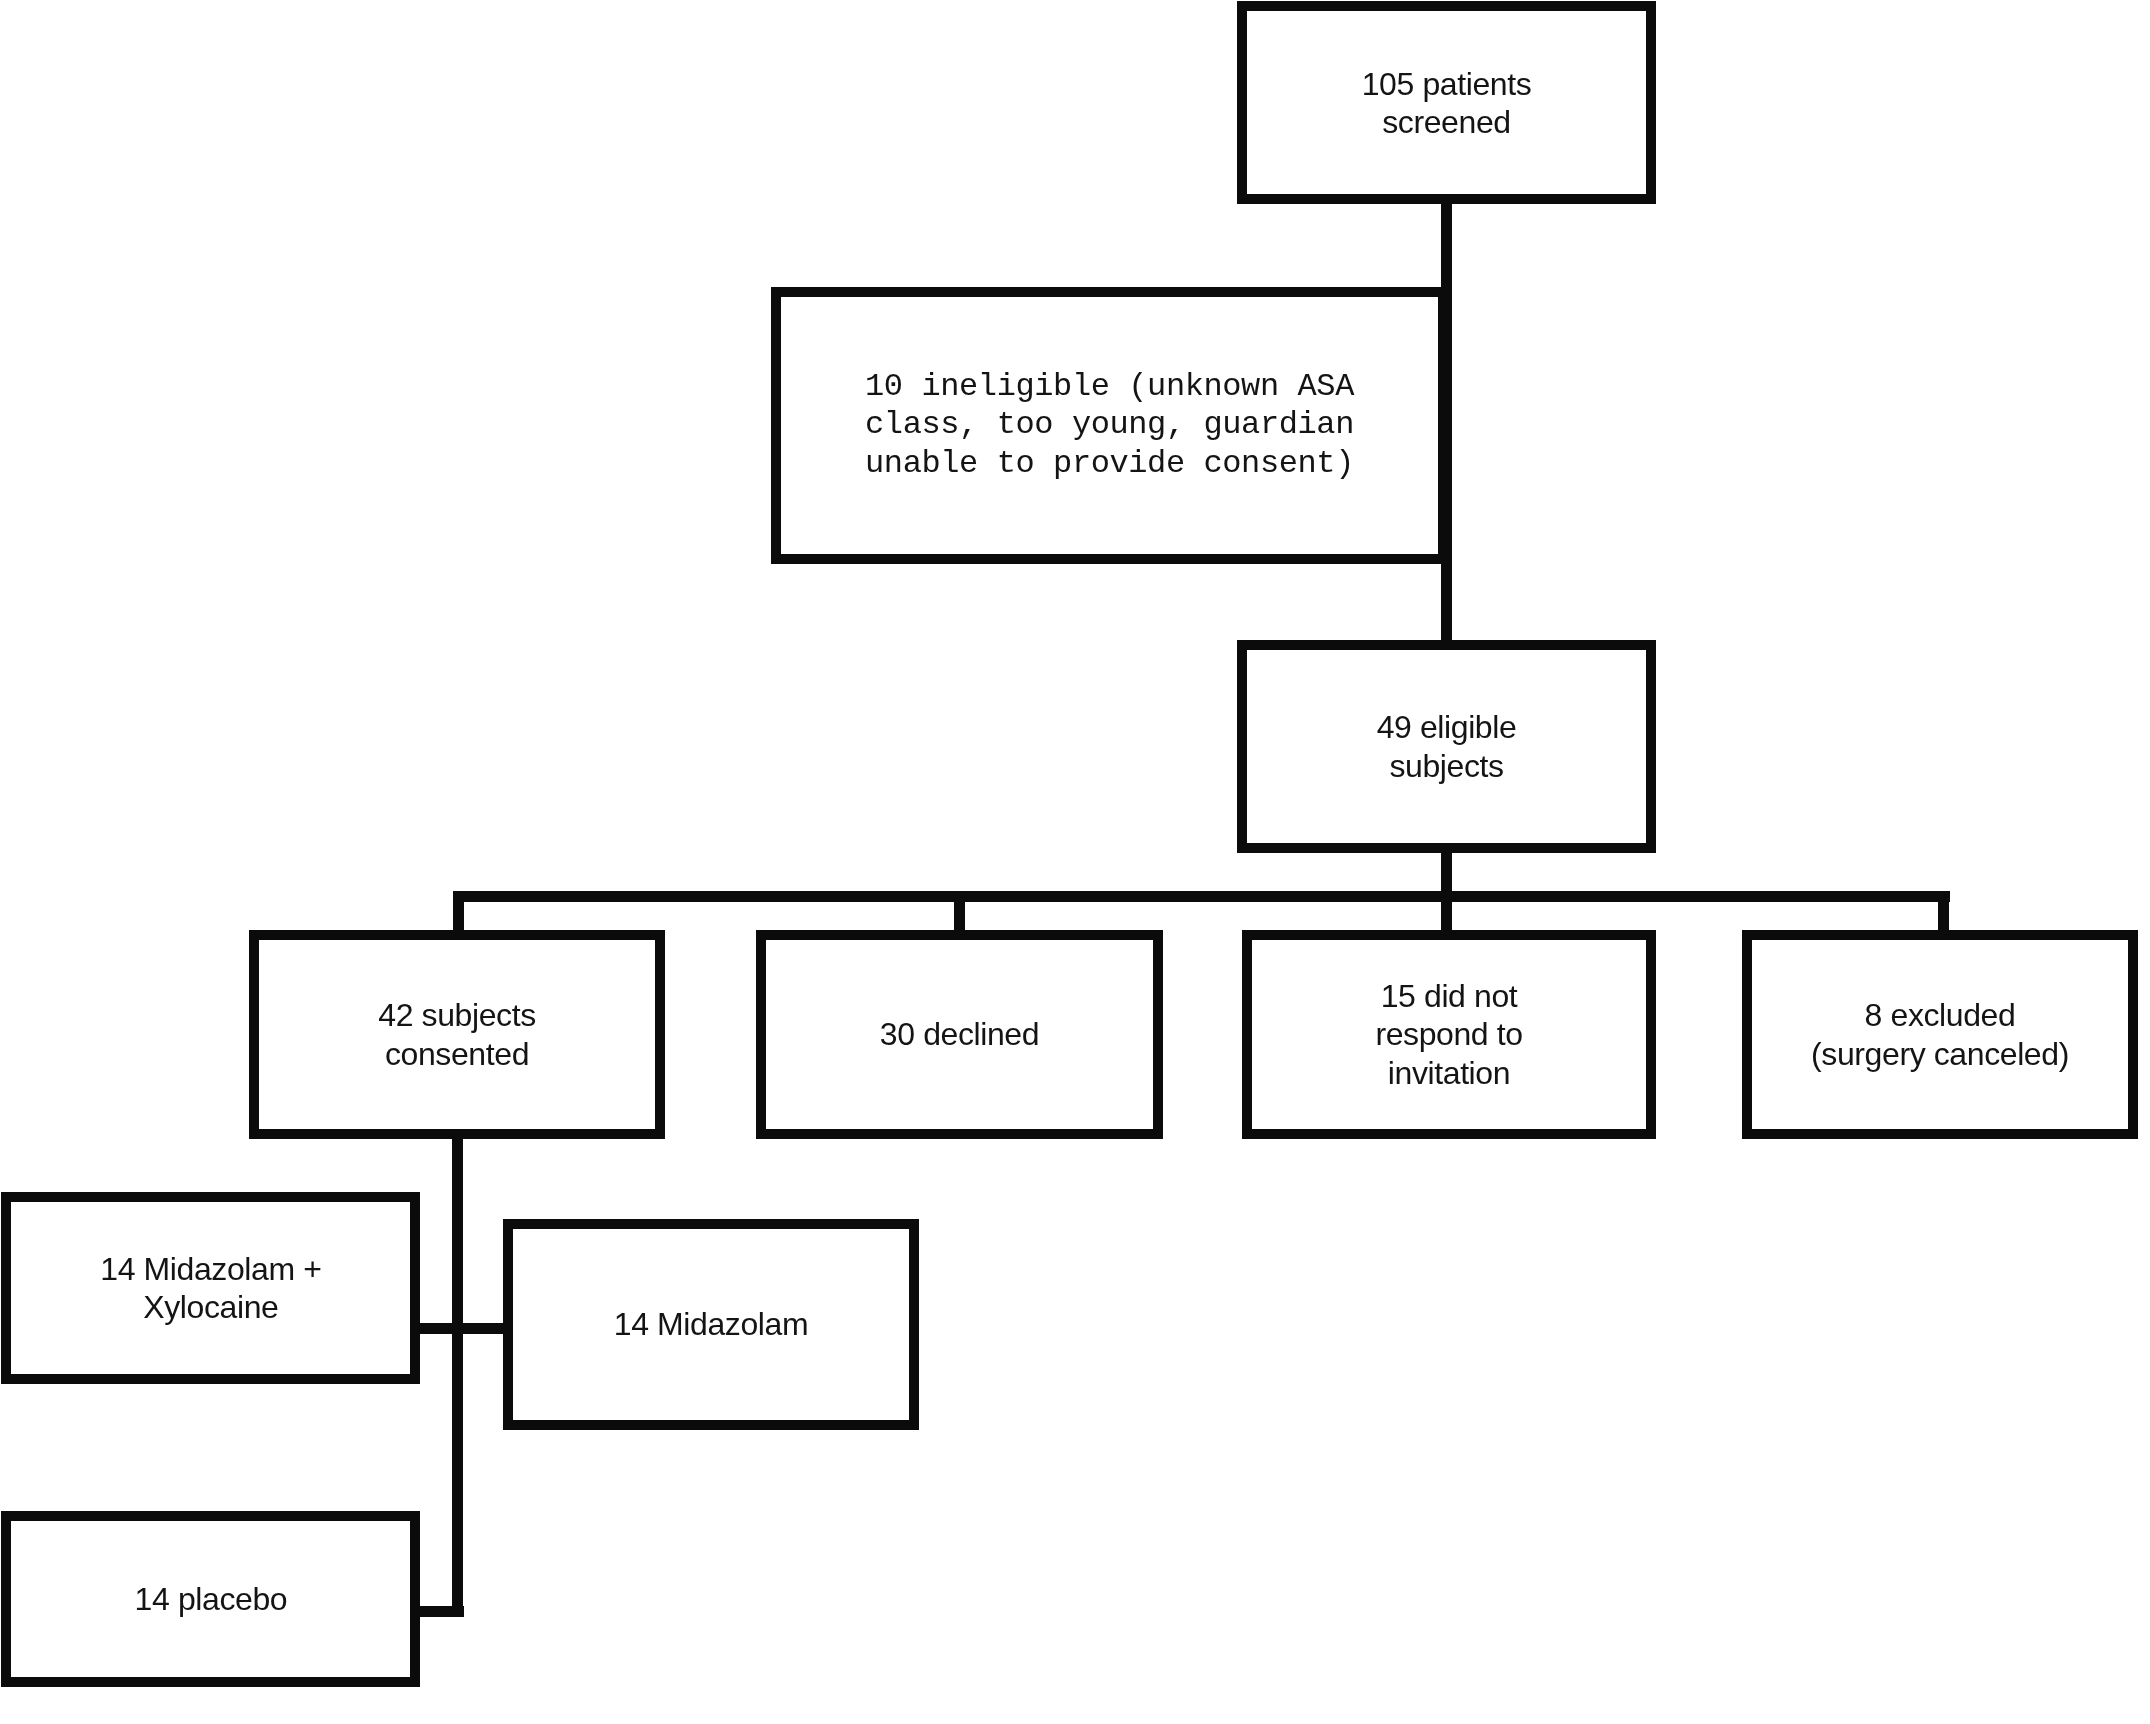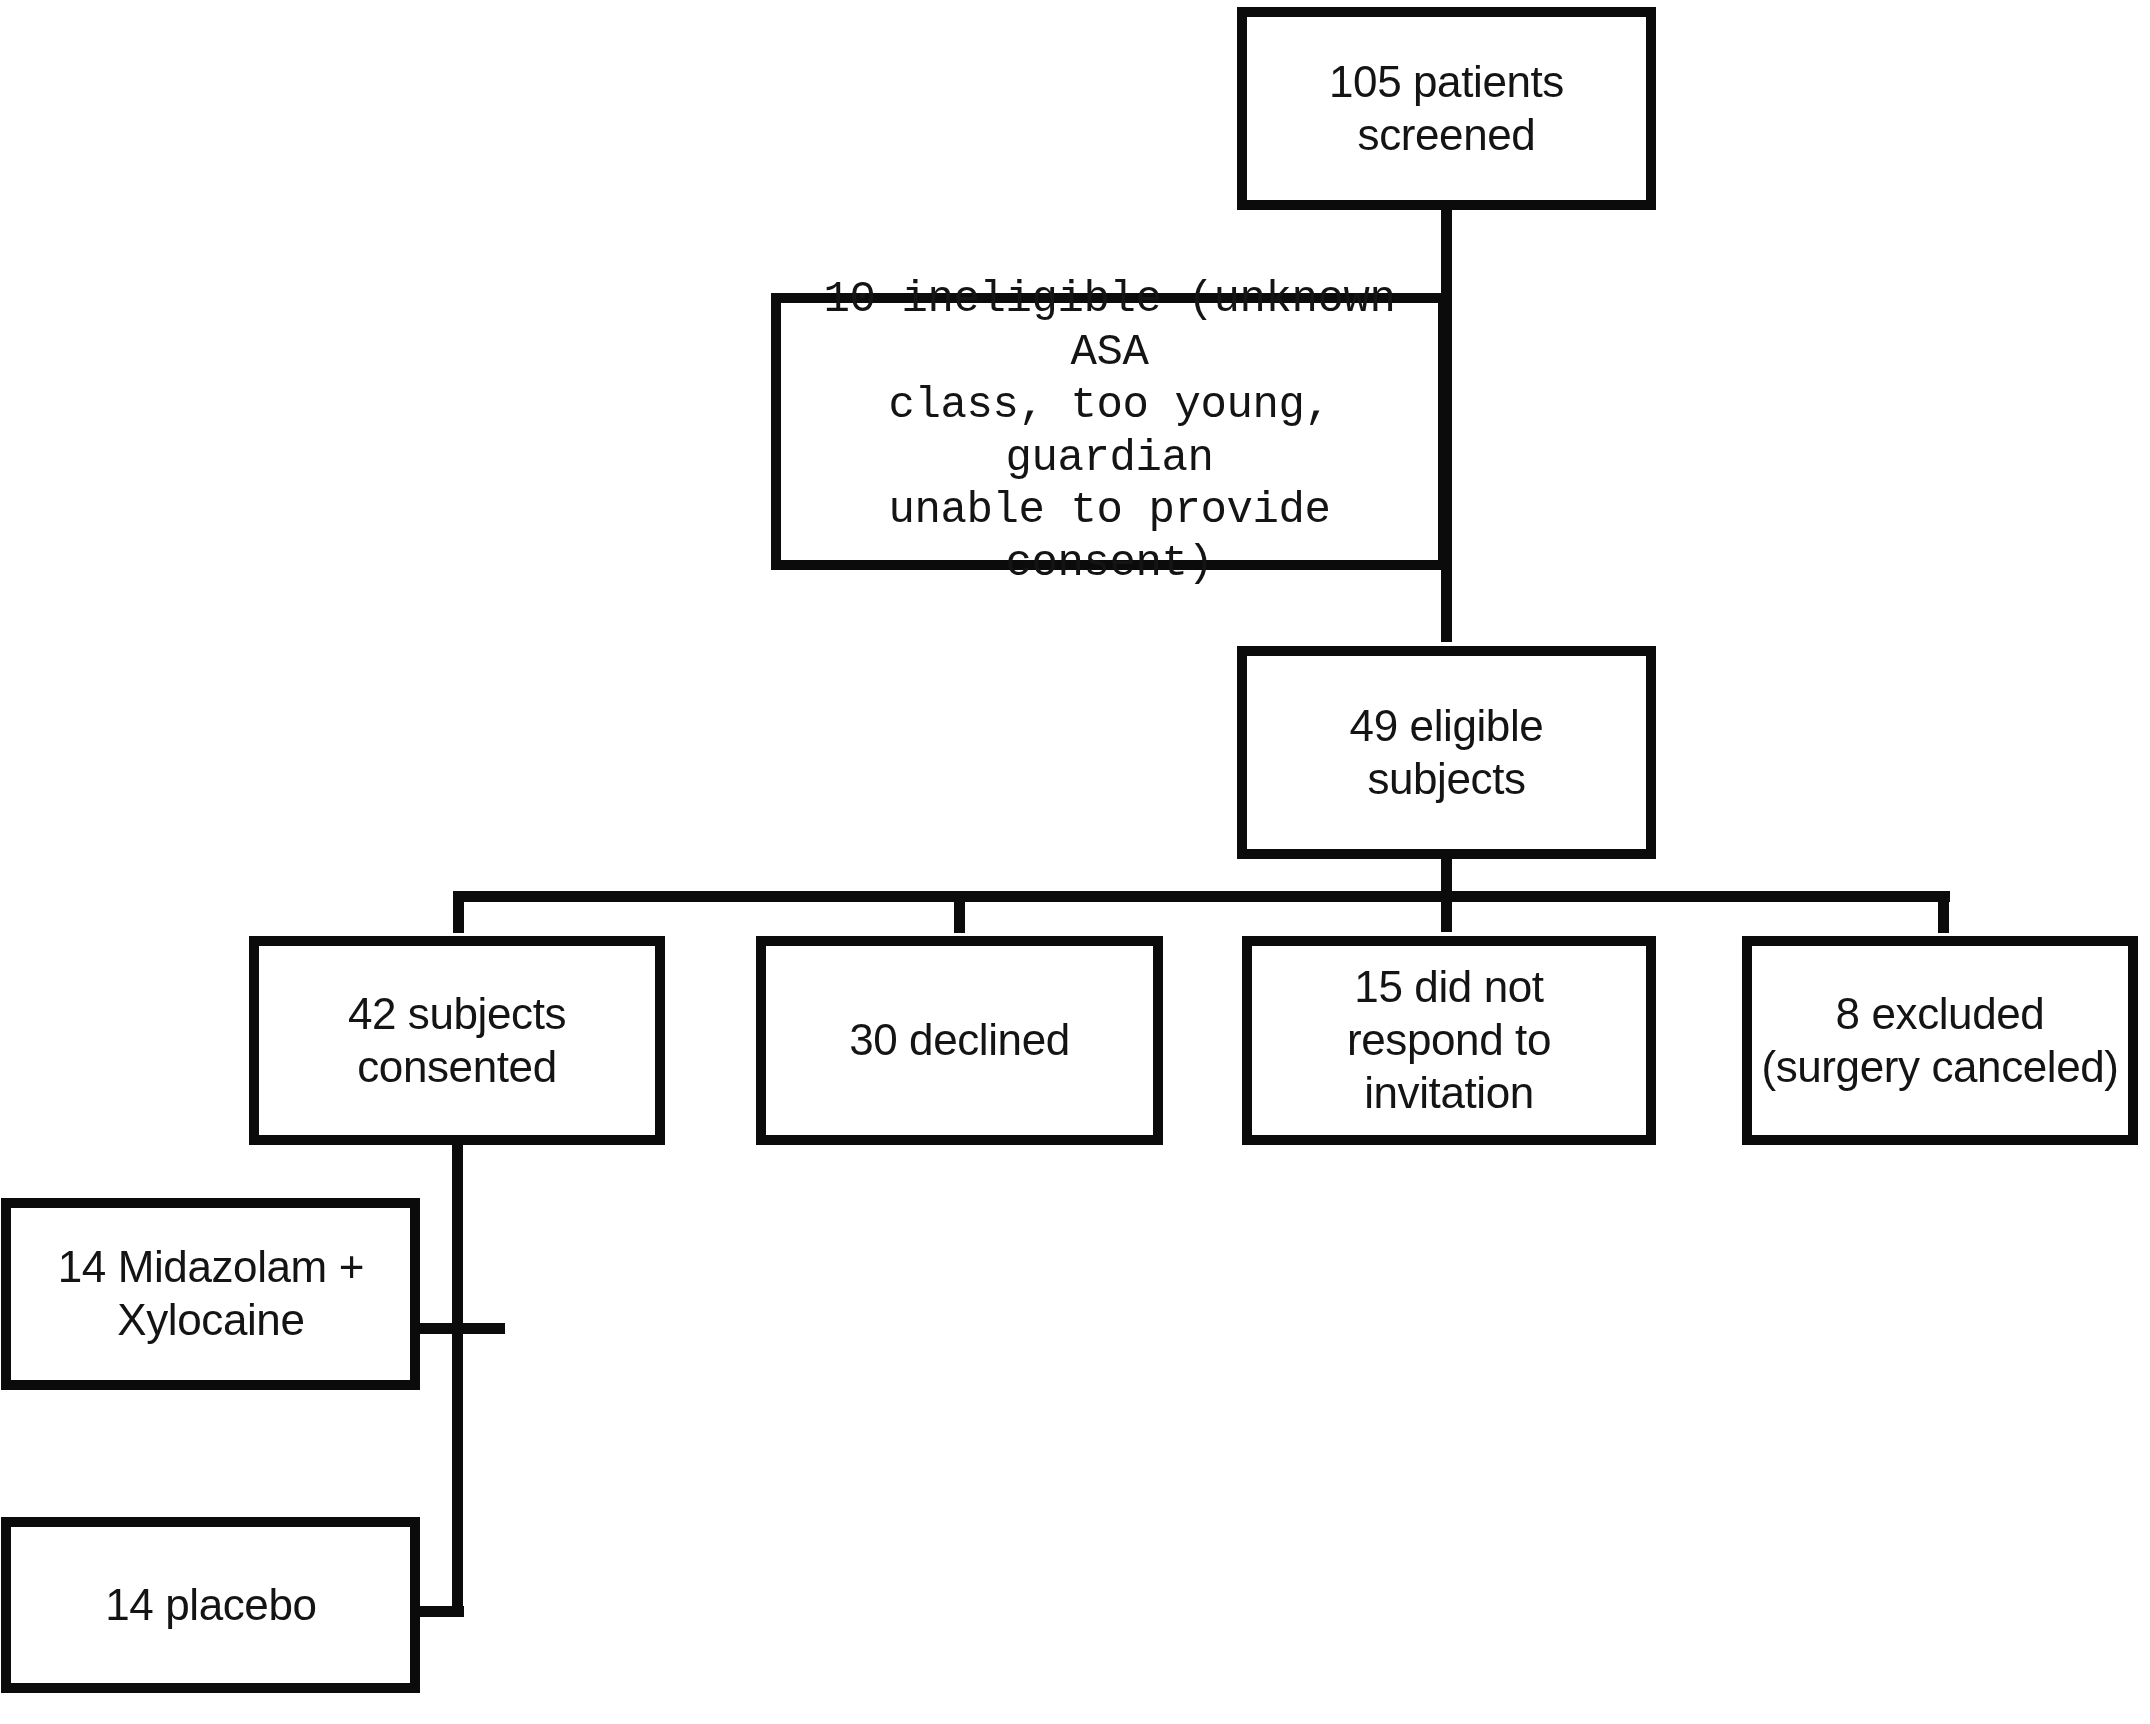--- a/index.html
+++ b/index.html
@@ -15,25 +15,24 @@
   .node{
     position:absolute;
     box-sizing:border-box;
     background:#ffffff;
     border:10.8px solid #0b0b0b;
     display:flex;
     align-items:center;
     justify-content:center;
     text-align:center;
     white-space:pre-line;
-    font-size:44px;
+    font-size:32px;
     line-height:1.2;
     letter-spacing:-0.4px;
     color:#141414;
-    margin-top:6px;
   }
   .n-screened   {left:1237px; top:1.4px;    width:419px; height:203px;}
   .n-ineligible {left:771px; top:287px;  width:677px; height:277px;font-family:Liberation Mono, monospace;}
   .n-eligible   {left:1237px; top:640px;  width:419px; height:213px;}
   .n-consented  {left:249px;  top:930px; width:416px; height:209px;}
   .n-declined   {left:756px; top:930px; width:407px; height:209px;}
   .n-noresponse {left:1242px; top:930px; width:414px; height:209px;}
   .n-excluded   {left:1742px; top:930px; width:396px; height:209px;}
   .n-midxylo    {left:1.4px;    top:1192px; width:419px; height:192px;text-align:center;}
   .n-midazolam  {left:503px;  top:1219px; width:416px; height:211px;}
@@ -77,16 +76,17 @@
   <div class="node n-consented">42 subjects
 consented</div>
   <div class="node n-declined">30 declined</div>
   <div class="node n-noresponse">15 did not
 respond to
 invitation</div>
   <div class="node n-excluded">8 excluded
 (surgery canceled)</div>
   <div class="node n-midxylo">14 Midazolam +
 Xylocaine</div>
+  <div class="node n-midazolam">14 Midazolam</div>
   <div class="node n-placebo">14 placebo</div>
 
 </div>
 
 
 </body></html>

